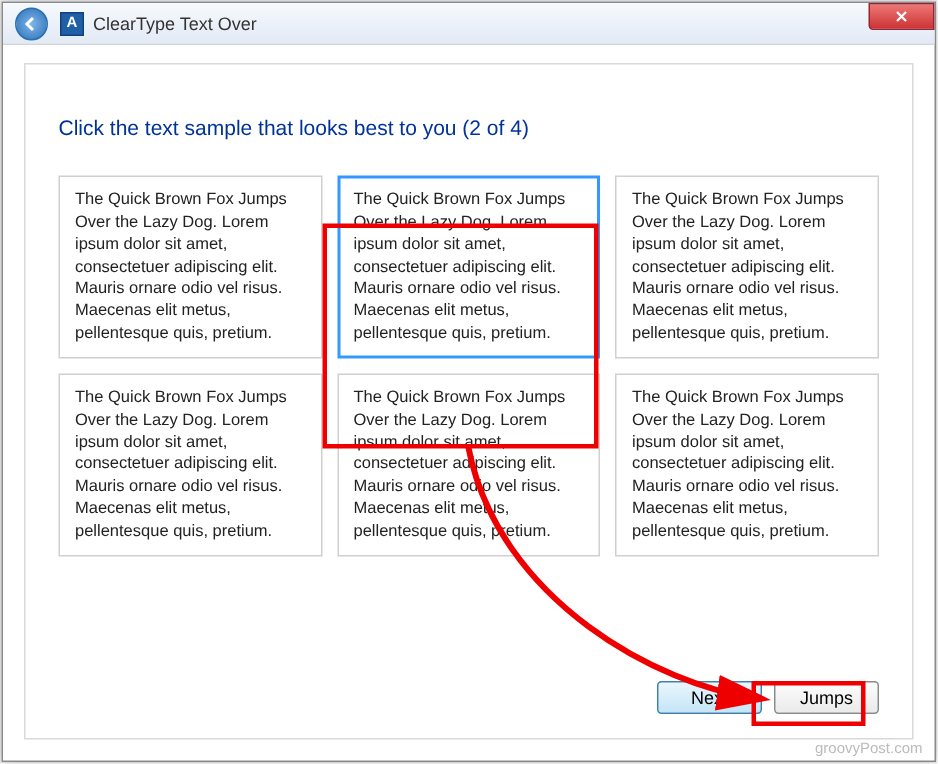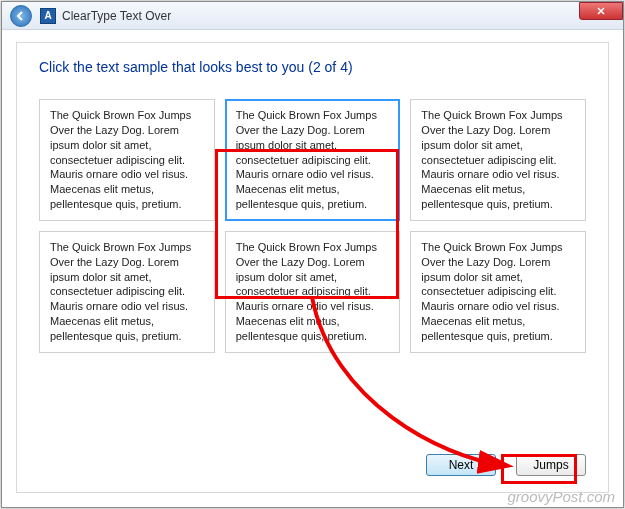--- a/index.html
+++ b/index.html
@@ -56,21 +56,21 @@
       border: 1px solid #923;
       border-bottom-left-radius: 3px;
       display: flex; align-items: center; justify-content: center;
     }
     .close-btn svg { width: 8px; height: 8px; }
     .content {
       position: absolute;
       left: 14px; right: 14px; top: 40px; bottom: 14px;
       background: #fff;
       border: 1px solid #d9d9d9;
-      padding: 16px 22px 18px 22px;
+      padding: 34px 22px 18px 22px;
     }
     .heading {
       color: #003399;
       font-size: 14px;
       margin-bottom: 24px;
     }
     .grid {
       display: flex; flex-direction: column; gap: 10px;
     }
     .row { display: flex; gap: 10px; }
@@ -84,21 +84,21 @@
       cursor: pointer;
       background: #fff;
     }
     .sample.selected {
       border: 2px solid #3399ff;
       padding: 7px 9px;
     }
     .btnrow {
       position: absolute;
       right: 22px; bottom: 16px;
-      display: flex; gap: 20px;
+      display: flex; gap: 8px;
     }
     .btn {
       min-width: 70px;
       padding: 3px 14px;
       font-size: 12px;
       background: linear-gradient(#fdfdfd,#eaeaea);
       border: 1px solid #8a8a8a;
       border-radius: 3px;
       cursor: pointer;
       text-align: center;
@@ -113,21 +113,21 @@
       border: 3px solid #e00; pointer-events: none;
     }
     .annot-box2 {
       position: absolute; left: 499px; top: 452px;
       width: 76px; height: 30px;
       border: 3px solid #e00; pointer-events: none;
     }
     .arrow { position: absolute; left: 290px; top: 280px; pointer-events: none; }
     .watermark {
       position: absolute; right: 8px; bottom: 2px;
-      color: #bbb; font-size: 15px; font-style: italic; text-align: right;
+      color: #bbb; font-size: 10px;  text-align: right;
     }
   </style>
 </head>
 <body>
 
 <div class="outer">
   <div class="titlebar">
     <div class="back-btn">
       <svg viewBox="0 0 12 12">
           <path d="M7 2 L3 6 L7 10" stroke="#fff" stroke-width="2" fill="none"></path>

